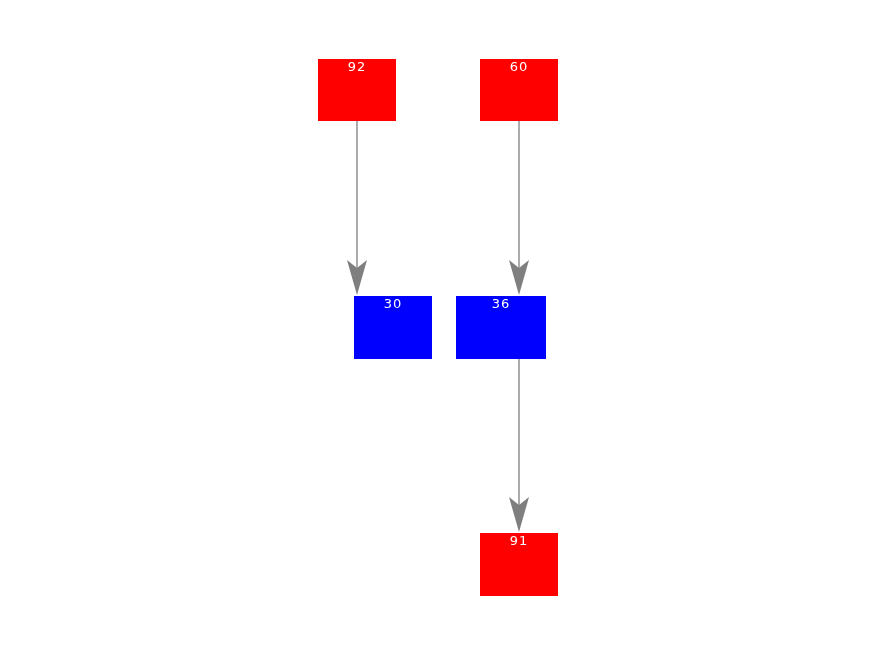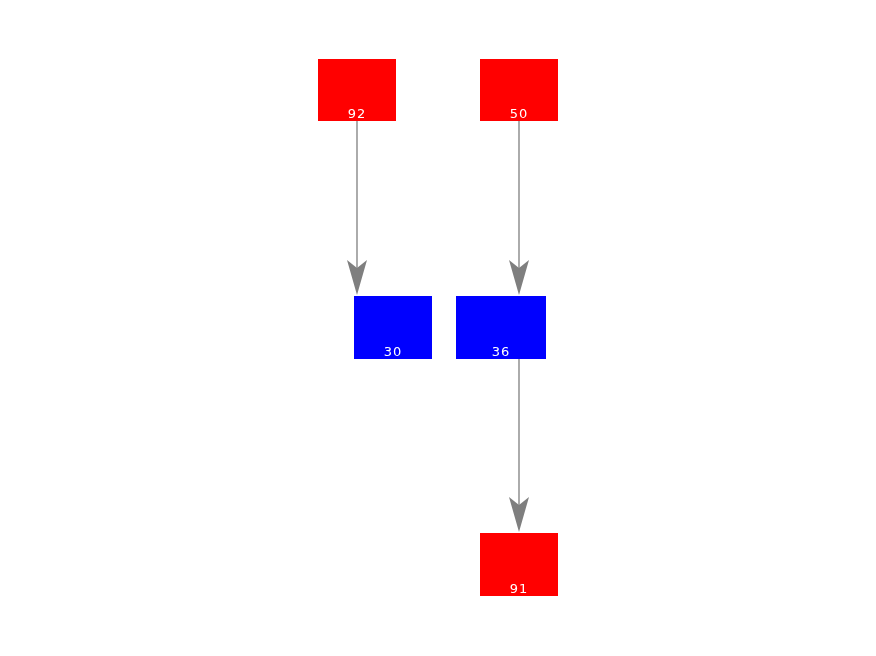--- a/index.html
+++ b/index.html
@@ -19,21 +19,21 @@
     position: absolute;
     left: 0;
     top: 0;
     width: 876px;
     height: 656px;
     pointer-events: none;
   }
   .node {
     position: absolute;
     display: flex;
-    align-items: flex-end;
+    align-items: flex-start;
     justify-content: center;
   }
   .node-label {
     font-size: 13px;
     letter-spacing: 1px;
   }
 </style>
 </head>
 <body>
 
@@ -50,21 +50,21 @@
       <g>
         <line x1="519" y1="359" x2="519" y2="511" stroke="#7f7f7f" stroke-width="1.3"></line>
         <polygon points="519,532 509,497 519,505 529,497" fill="#7f7f7f"></polygon>
       </g>
     </svg>
   <div id="nodes-layer">
       <div class="node" style="left: 318px; top: 59px; width: 78px; height: 62px; background: rgb(255, 0, 0);">
         <span class="node-label" style="color: rgb(255, 255, 255);">92</span>
       </div>
       <div class="node" style="left: 480px; top: 59px; width: 78px; height: 62px; background: rgb(255, 0, 0);">
-        <span class="node-label" style="color: rgb(255, 255, 255);">50</span>
+        <span class="node-label" style="color: rgb(255, 255, 255);">60</span>
       </div>
       <div class="node" style="left: 318px; top: 296px; width: 78px; height: 63px; background: rgb(0, 0, 255); margin-left: 36px;">
         <span class="node-label" style="color: rgb(255, 255, 255);">30</span>
       </div>
       <div class="node" style="left: 456px; top: 296px; width: 90px; height: 63px; background: rgb(0, 0, 255);">
         <span class="node-label" style="color: rgb(255, 255, 255);">36</span>
       </div>
       <div class="node" style="left: 480px; top: 533px; width: 78px; height: 63px; background: rgb(255, 0, 0);">
         <span class="node-label" style="color: rgb(255, 255, 255);">91</span>
       </div>

